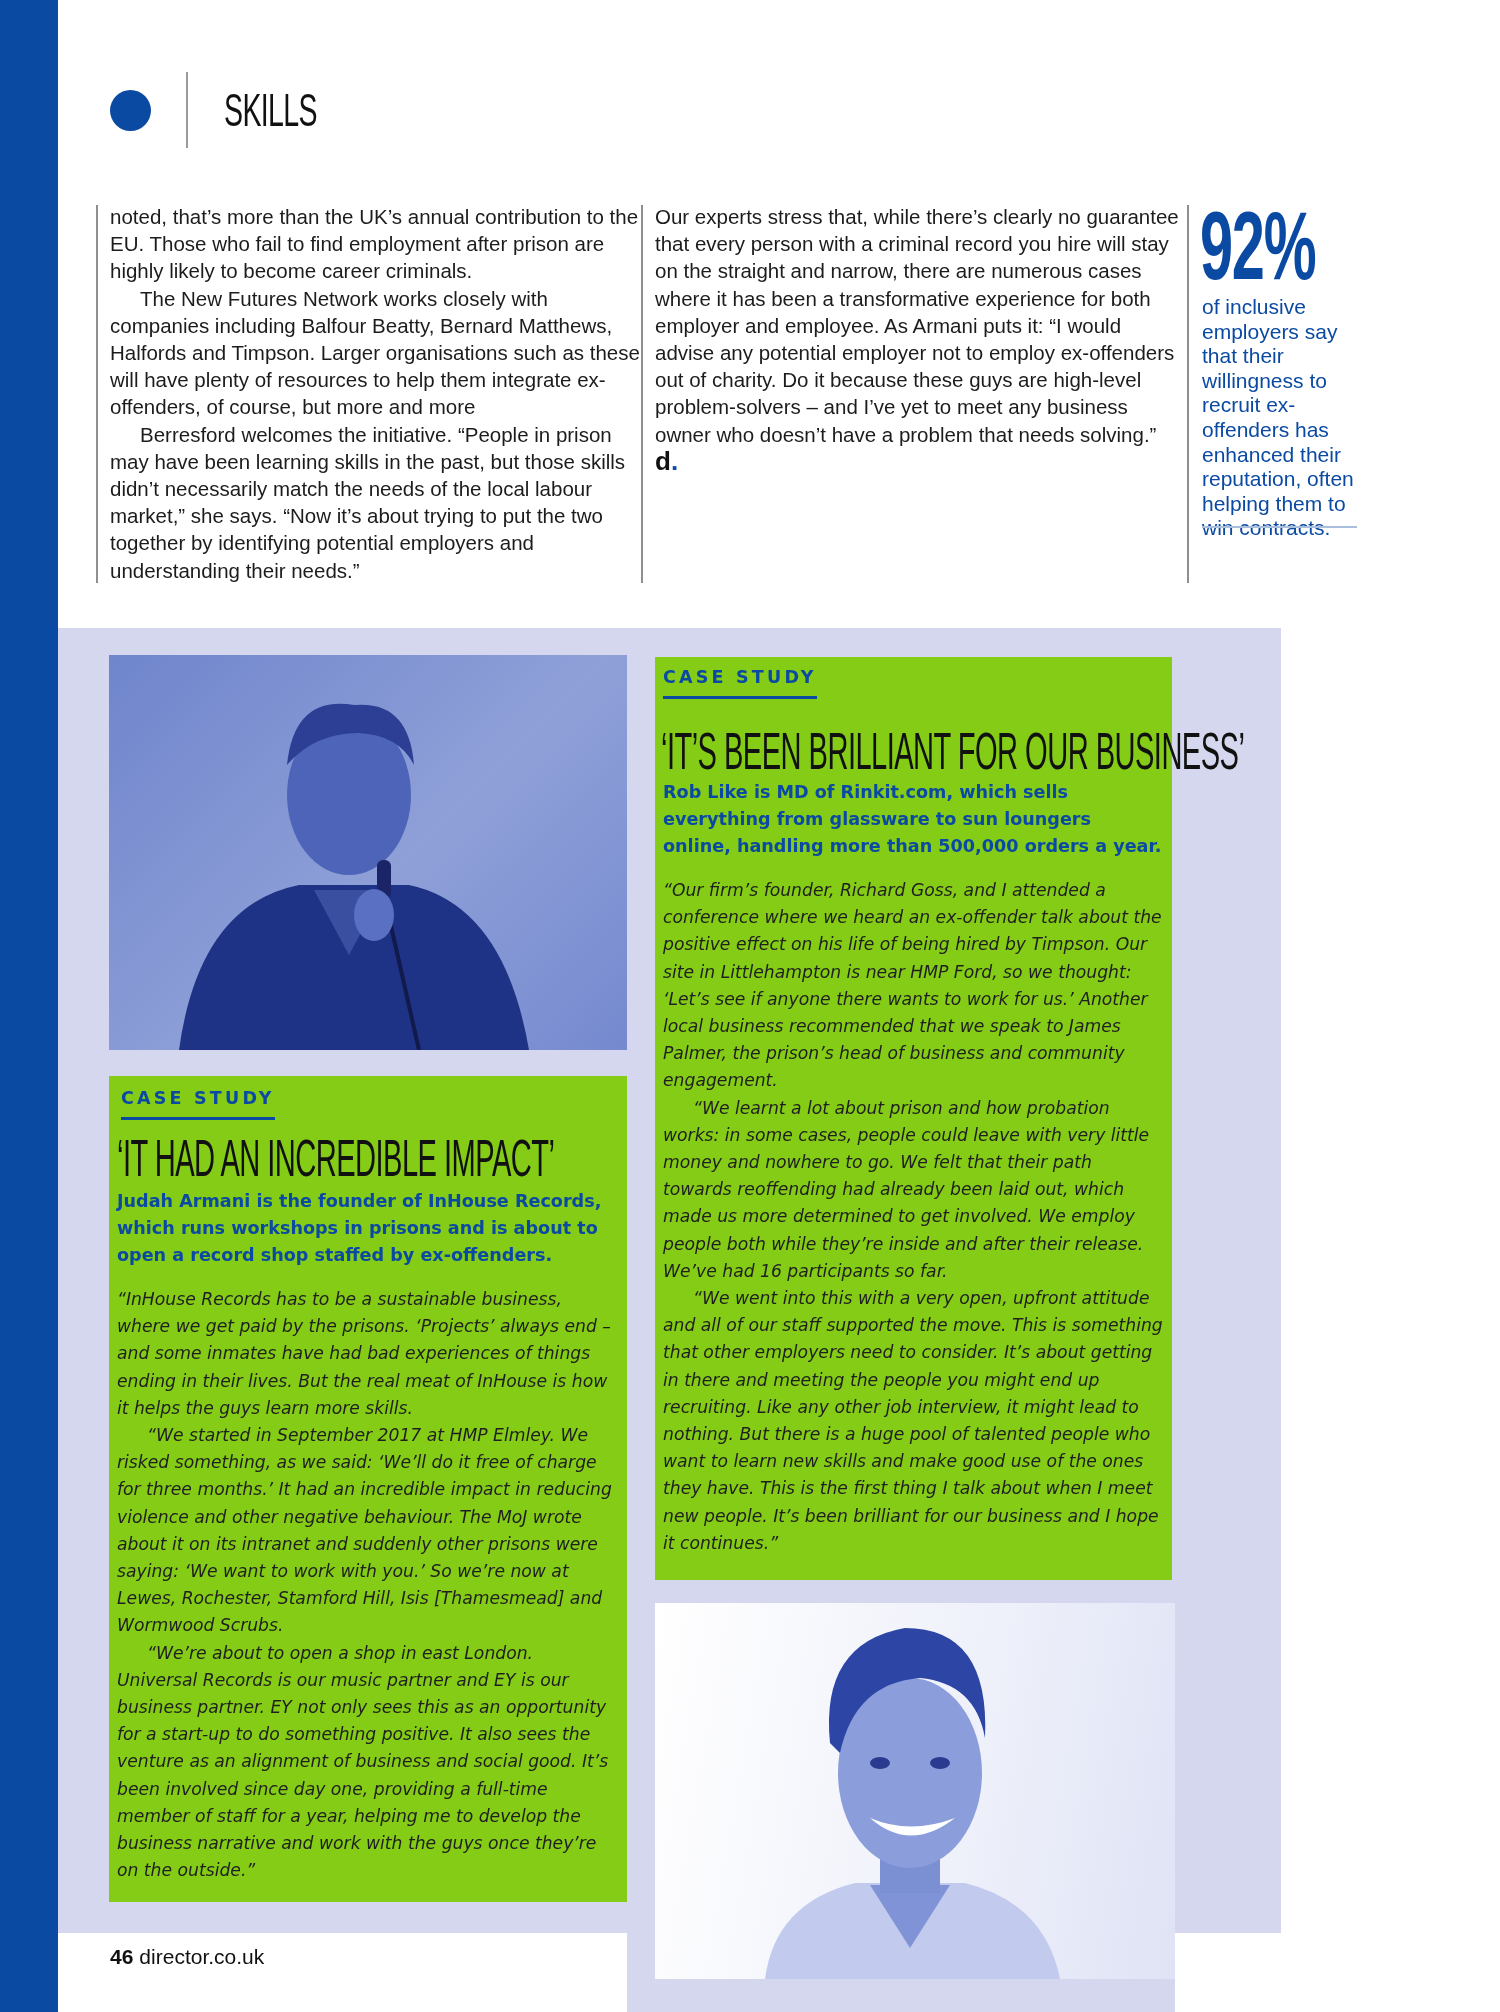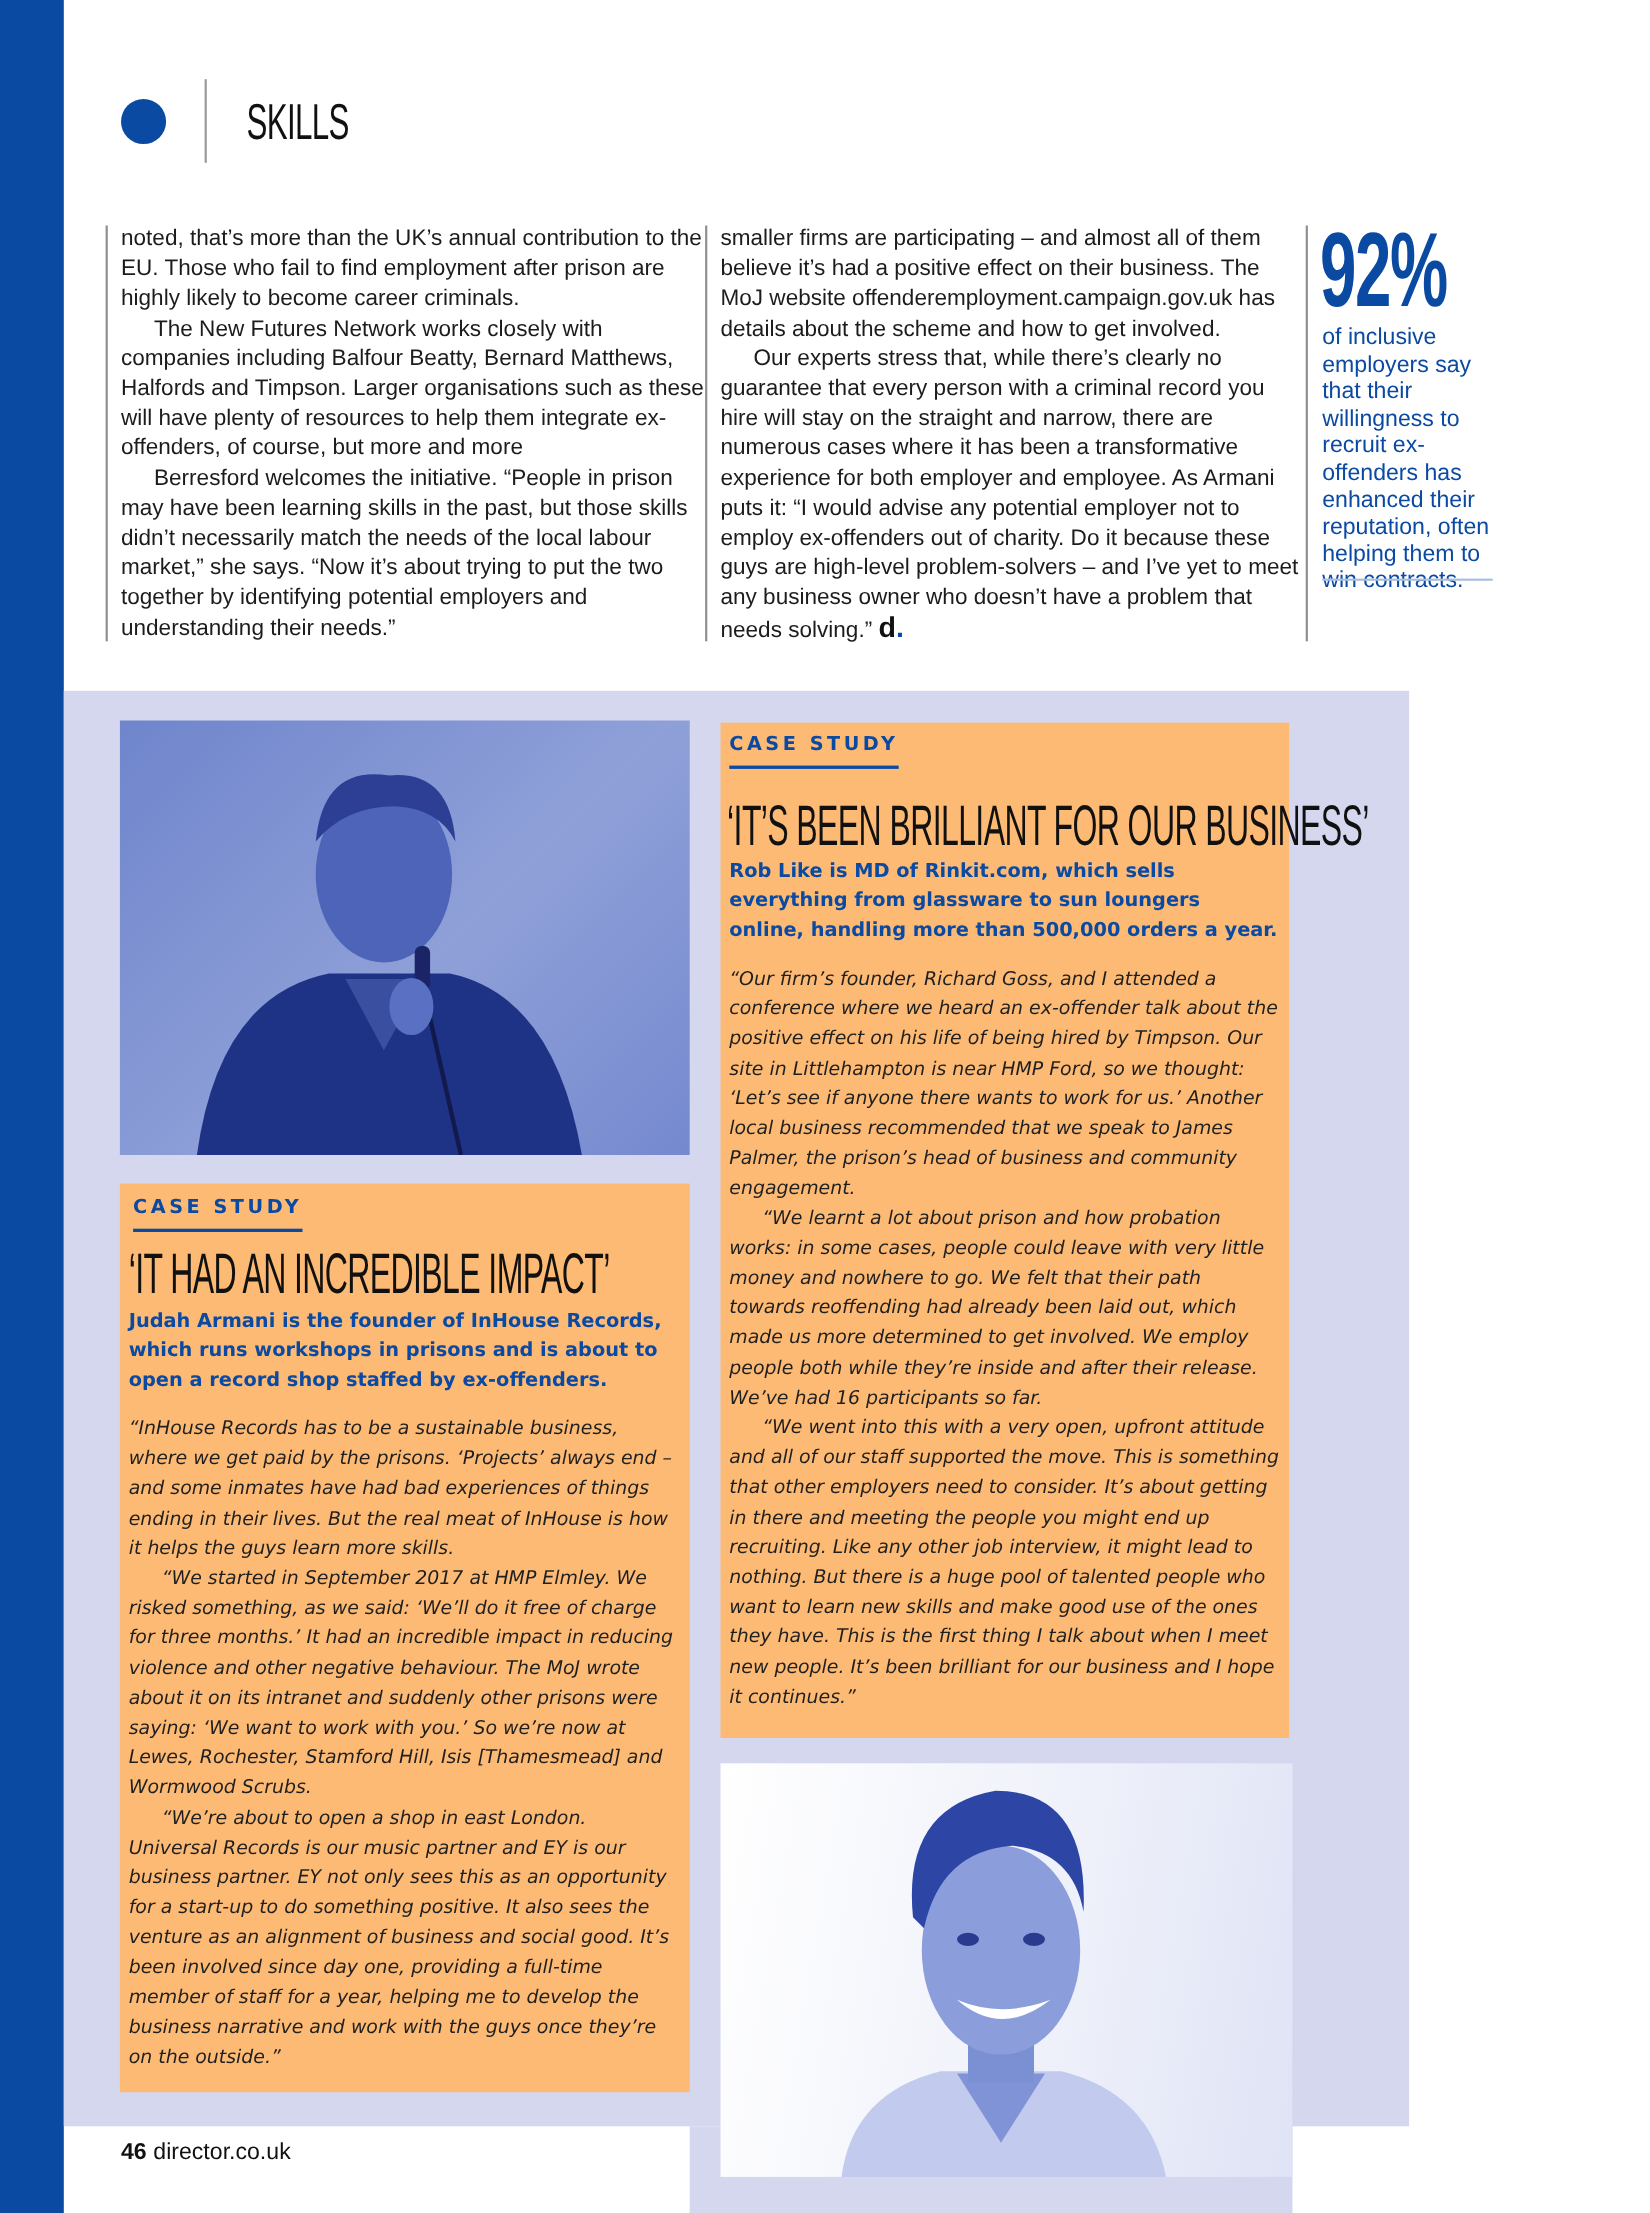--- a/index.html
+++ b/index.html
@@ -38,21 +38,21 @@
     transform: scaleX(0.62); transform-origin: left top; letter-spacing: -2px;
   }
   .stat-text {
     left: 1202px; top: 295px; width: 170px; font-size: 21px; line-height: 24.6px; color: #0b4aa2;
   }
   .stat-rule { left: 1202px; top: 526px; width: 155px; height: 2px; background: #a9bfdc; }
 
   
   .panel { background: #d4d7ee; }
   .photo { overflow: hidden; }
-  .card { background: #fdba74; }
+  .card { background: #84cc16; }
 
   .case-label {
     font-family: "DejaVu Sans", sans-serif; font-weight: 700; font-size: 17.5px;
     letter-spacing: 3.2px; color: #0b4aa2; display: inline-block; padding-bottom: 9px;
     border-bottom: 3px solid #0b4aa2;
   }
   .case-headline {
     font-family: "Liberation Sans Narrow", "Liberation Sans", sans-serif; font-weight: 400;
     font-size: 52px; line-height: 56px; color: #111; white-space: nowrap;
     transform: scaleX(0.56); transform-origin: left top; letter-spacing: -1px;
@@ -80,21 +80,20 @@
 <div class="abs section-title">SKILLS</div>
 
 <div class="abs col-rule" style="left:96px"></div>
 <div class="abs body-col" style="left:110px;width:530px">
   <p>noted, that’s more than the UK’s annual contribution to the EU. Those who fail to find employment after prison are highly likely to become career criminals.</p>
   <p>The New Futures Network works closely with companies including Balfour Beatty, Bernard Matthews, Halfords and Timpson. Larger organisations such as these will have plenty of resources to help them integrate ex-offenders, of course, but more and more</p>
   <p>Berresford welcomes the initiative. “People in prison may have been learning skills in the past, but those skills didn’t necessarily match the needs of the local labour market,” she says. “Now it’s about trying to put the two together by identifying potential employers and understanding their needs.”</p>
 </div>
 <div class="abs col-rule" style="left:641px"></div>
 <div class="abs body-col" style="left:655px;width:528px">
-  <p>smaller firms are participating – and almost all of them believe it’s had a positive effect on their business. The MoJ website offenderemployment.campaign.gov.uk has details about the scheme and how to get involved.</p>
   <p><span>Our experts stress that, while there’s clearly no guarantee that every person with a criminal record you hire will stay on the straight and narrow, there are numerous cases where it has been a transformative experience for both employer and employee. As Armani puts it: “I would advise any potential employer not to employ ex-offenders out of charity. Do it because these guys are high-level problem-solvers – and I’ve yet to meet any business owner who doesn’t have a problem that needs solving.”</span> <span class="end-mark"><span>d</span><span class="dot">.</span></span></p>
 </div>
 <div class="abs col-rule" style="left:1187px"></div>
 
 <div class="abs stat-number">92%</div>
 <div class="abs stat-text">of inclusive employers say that their willingness to recruit ex-offenders has enhanced their reputation, often helping them to win contracts.</div>
 <div class="abs stat-rule"></div>
 
 <div class="abs panel" style="left:58px;top:628px;width:1223px;height:1305px"></div>
 <div class="abs panel" style="left:627px;top:1933px;width:548px;height:79px"></div>

